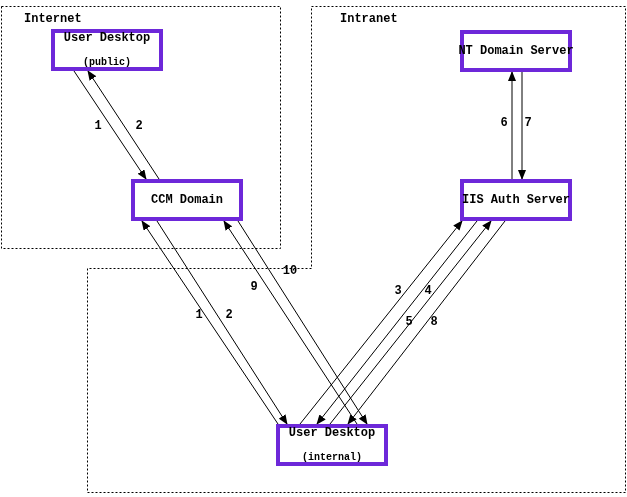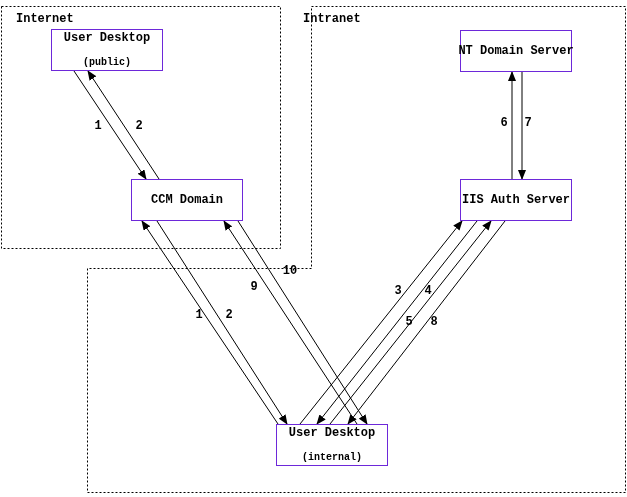--- a/index.html
+++ b/index.html
@@ -35,21 +35,21 @@
     position: absolute;
     font-size: 12px;
     font-weight: bold;
     white-space: nowrap;
   }
   .node {
     position: absolute;
     width: 112px;
     height: 42px;
     box-sizing: border-box;
-    border: 1px solid #6d28d9;
+    border: 4px solid #6d28d9;
     background: #ffffff;
     display: flex;
     flex-direction: column;
     align-items: center;
     justify-content: center;
   }
   .node-label {
     font-size: 12px;
     font-weight: bold;
     line-height: 13px;
@@ -95,22 +95,22 @@
         <line x1="477" y1="221" x2="317" y2="424" class="edge-line" marker-end="url(#arrowhead)"></line>
         <line x1="330" y1="424" x2="491" y2="221" class="edge-line" marker-end="url(#arrowhead)"></line>
         <line x1="505" y1="221" x2="348" y2="424" class="edge-line" marker-end="url(#arrowhead)"></line>
         <line x1="512" y1="179" x2="512" y2="72" class="edge-line" marker-end="url(#arrowhead)"></line>
         <line x1="522" y1="72" x2="522" y2="179" class="edge-line" marker-end="url(#arrowhead)"></line>
         <line x1="357" y1="424" x2="224" y2="221" class="edge-line" marker-end="url(#arrowhead)"></line>
         <line x1="238" y1="221" x2="367" y2="424" class="edge-line" marker-end="url(#arrowhead)"></line>
       </g>
   </svg>
 
-  <span class="region-label" style="left:16px; top:12px;">Internet</span>
-  <span class="region-label" style="left:303px; top:12px;">Intranet</span>
+  <span class="region-label" style="left:24px; top:12px;">Internet</span>
+  <span class="region-label" style="left:340px; top:12px;">Intranet</span>
 
   <div class="node" style="left:51px; top:29px;">
     <div class="node-label">User Desktop</div>
     <div class="node-sublabel">(public)</div>
   </div>
 
   <div class="node" style="left:131px; top:179px;">
     <div class="node-label">CCM Domain</div>
   </div>
 

